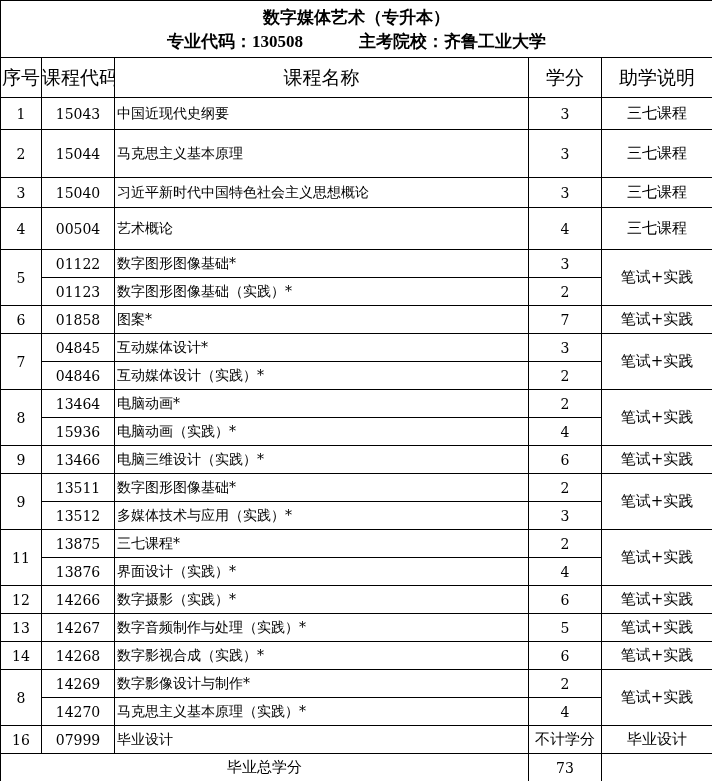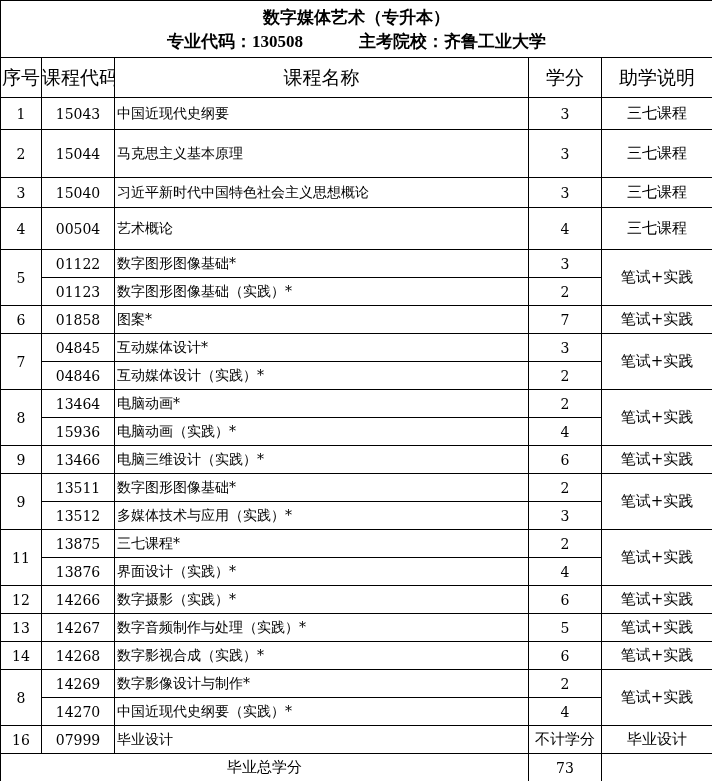--- a/index.html
+++ b/index.html
@@ -186,21 +186,21 @@
 
   <tr class="r27">
     <td rowspan="2">8</td>
     <td>14269</td>
     <td class="name">数字影像设计与制作*</td>
     <td>2</td>
     <td rowspan="2" class="note">笔试+实践</td>
   </tr>
   <tr class="r27">
     <td>14270</td>
-    <td class="name">中国近现代史纲要（实践）*</td>
+    <td class="name">马克思主义基本原理（实践）*</td>
     <td>4</td>
   </tr>
 
   <tr class="r27">
     <td>16</td>
     <td>07999</td>
     <td class="name">毕业设计</td>
     <td class="note">不计学分</td>
     <td class="note">毕业设计</td>
   </tr>

